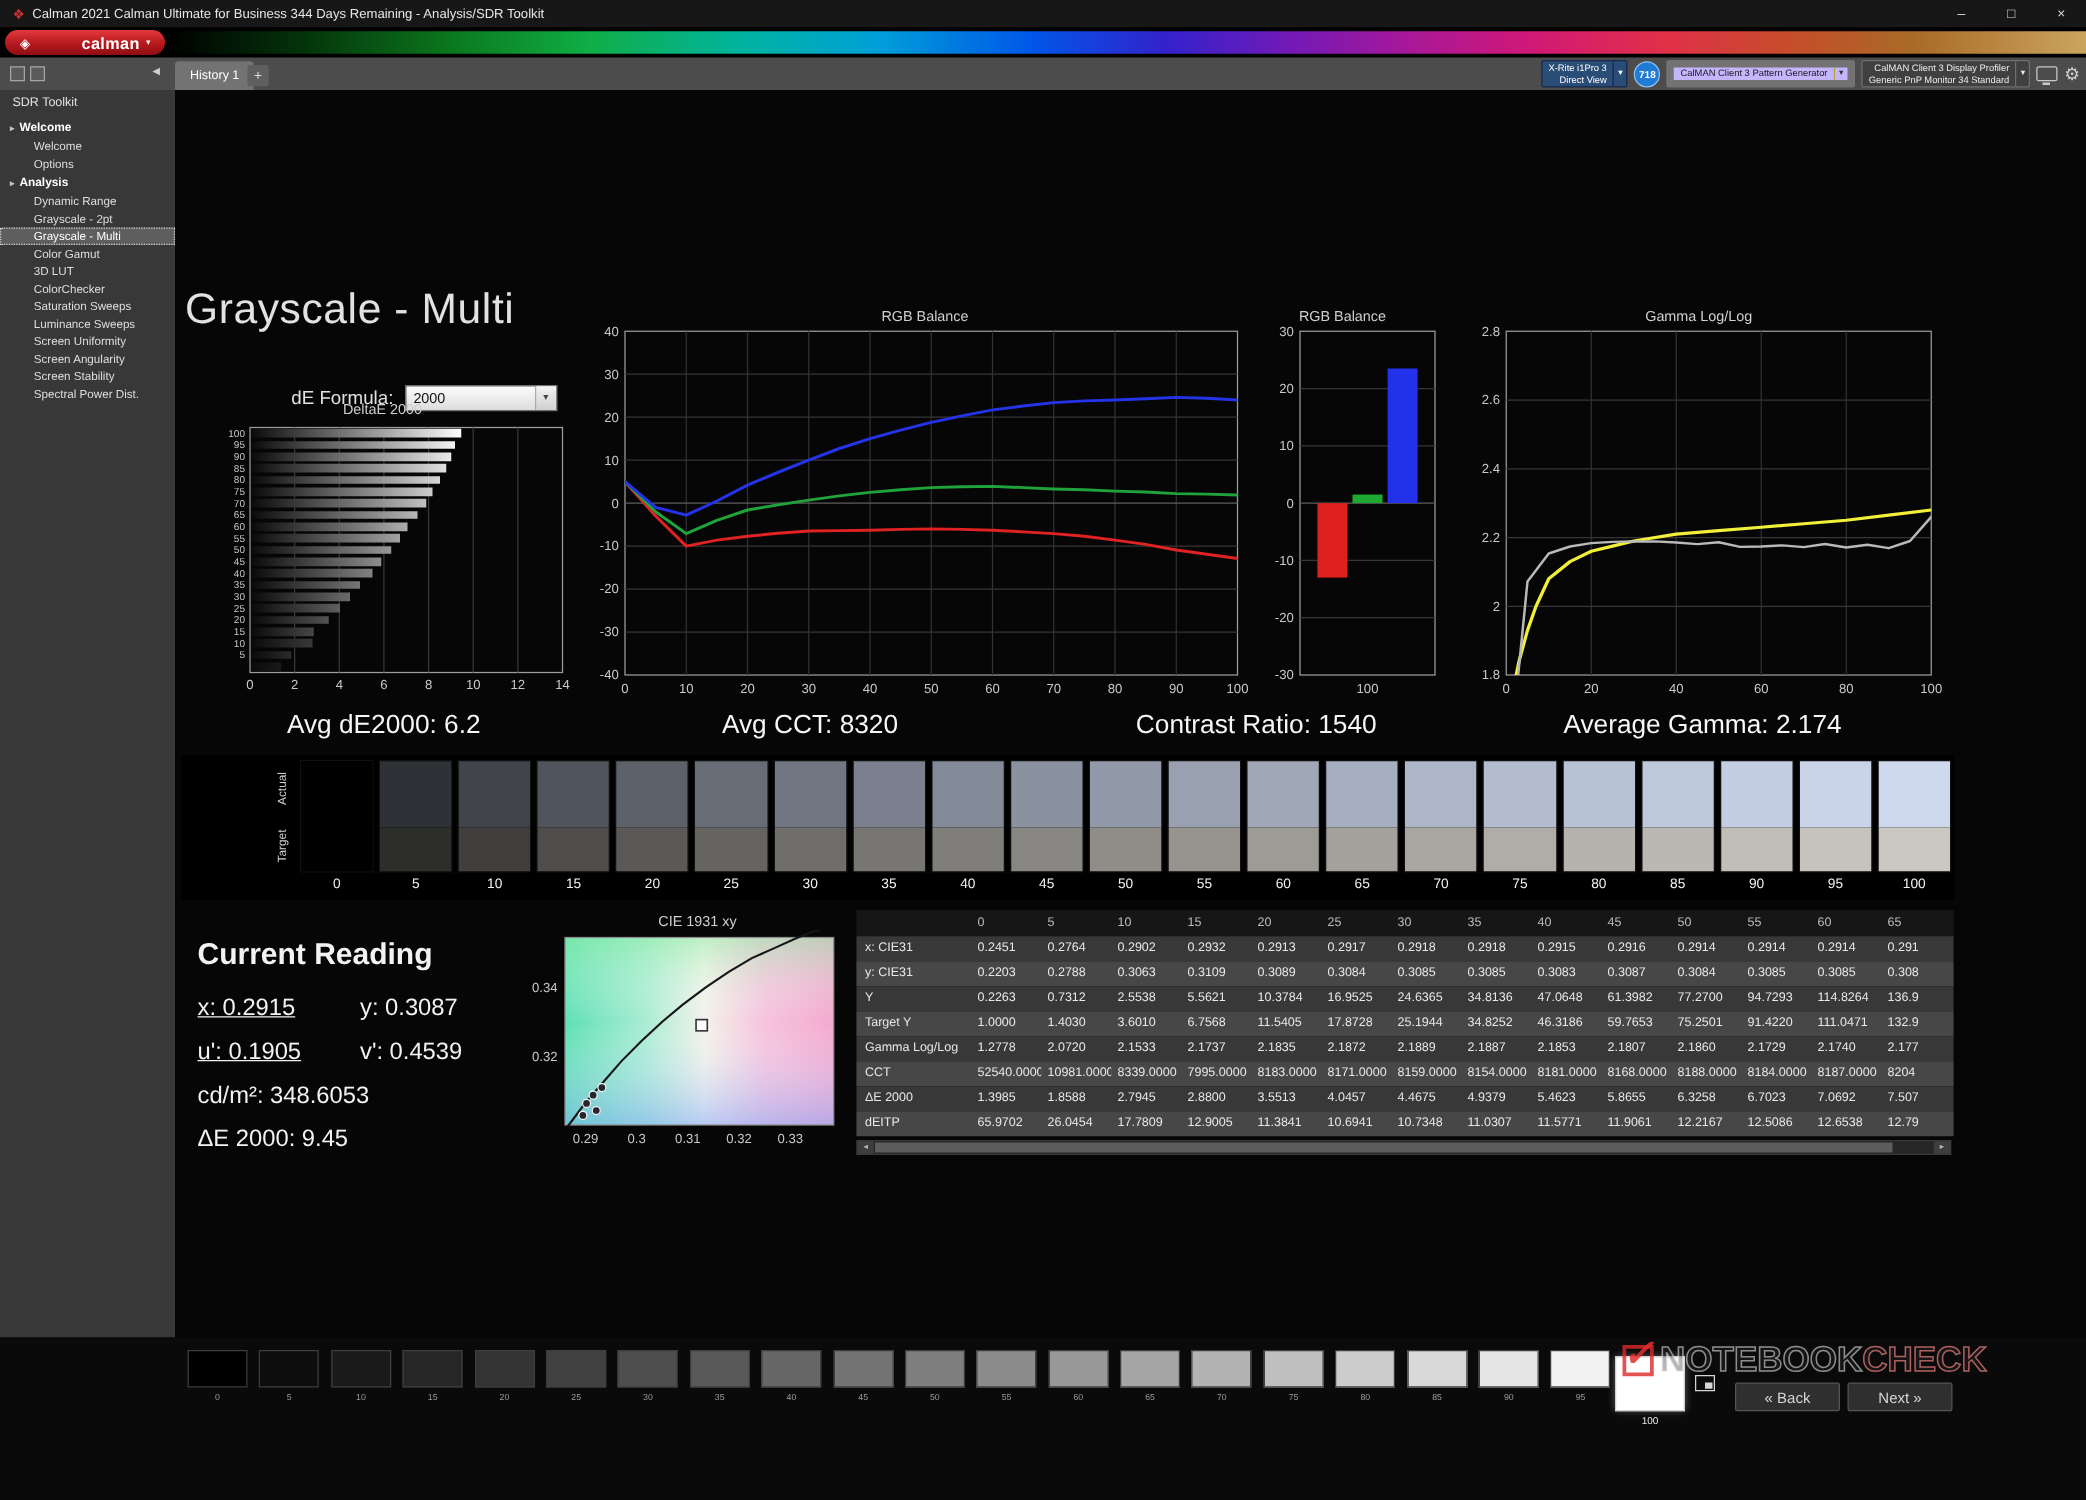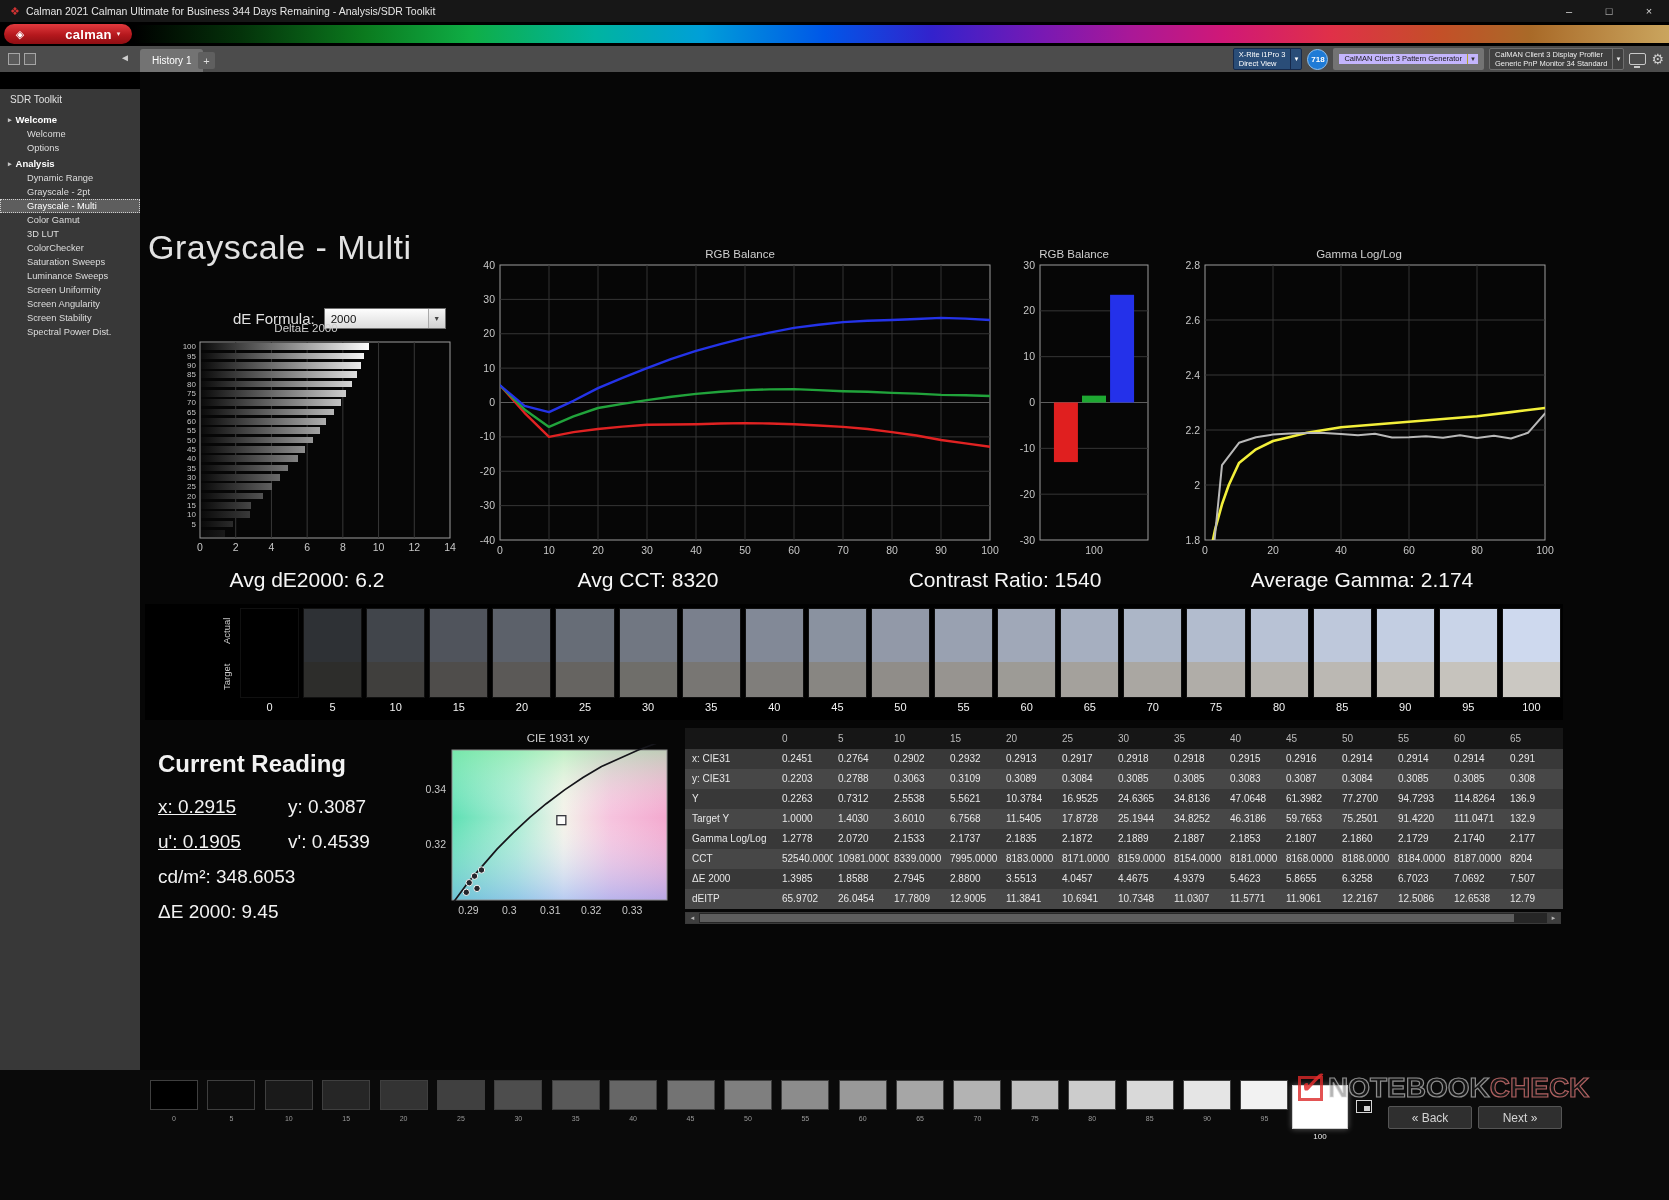--- a/index.html
+++ b/index.html
@@ -23,37 +23,37 @@
 .logo-caret{font-size:7px;opacity:.9;}
 .rainbow{position:absolute;left:134px;right:0;top:3px;height:18px;background:linear-gradient(90deg,#000 0%,#04330a 7%,#0b7a1e 15%,#0fae46 22%,#00b4a0 30%,#009fd8 37%,#0057e8 45%,#3322cc 52%,#7719b4 59%,#aa1897 65%,#d01877 71%,#e03048 78%,#c44f28 85%,#a96a28 91%,#caa55e 100%);}
 
 
 .toolbar{position:absolute;left:0;top:46px;width:100%;height:26px;background:#4c4c4c;}
 .tb-mini{position:absolute;top:7px;width:12px;height:12px;border:1px solid #a5a5a5;background:#5a5a5a;}
 .collapse-btn{position:absolute;left:120px;top:6px;color:#cfcfcf;font-size:10px;}
 .tab-history{position:absolute;left:140px;top:3px;height:23px;background:#737373;color:#fff;font-size:10px;padding:0 12px;display:flex;align-items:center;border-radius:3px 3px 0 0;}
 .tab-add{position:absolute;left:198px;top:6px;width:17px;height:17px;background:#5f5f5f;color:#ddd;font-size:11px;display:flex;align-items:center;justify-content:center;border-radius:2px;}
 .tb-right{position:absolute;right:5px;top:2px;display:flex;align-items:center;gap:5px;height:22px;}
-.dev-btn{height:22px;display:flex;align-items:stretch;border-radius:2px;overflow:hidden;}
+.dev-btn{height:22px;display:flex;align-items:stretch;border-radius:2px;overflow:hidden;text-align:right;}
 .dev-main{display:flex;flex-direction:column;justify-content:center;padding:0 5px;gap:1px;}
 .dev-line{font-size:7.5px;line-height:8px;white-space:nowrap;}
 .dev-arrow{width:11px;display:flex;align-items:center;justify-content:center;font-size:6px;}
 .meter{background:#2a4d78;border:1px solid #16294a;color:#fff;}
 .meter .dev-arrow{border-left:1px solid #16294a;}
 .pattern{background:#c4b5fd;border:6px solid #737373;color:#1a1a1a;}
 .pattern .dev-arrow{border-left:1px solid #b3a52f;color:#333;}
 .profiler{background:#404040;border:1px solid #6e6e6e;color:#ececec;}
 .profiler .dev-arrow{border-left:1px solid #6e6e6e;}
 .badge{width:21px;height:21px;border-radius:50%;background:#1f7bd6;border:1px solid #8fc1f0;color:#fff;font-size:8px;font-weight:bold;display:flex;align-items:center;justify-content:center;}
 .icon-monitor{width:17px;height:12px;border:1.5px solid #c9c9c9;border-radius:2px;position:relative;display:inline-block;}
 .icon-monitor::after{content:"";position:absolute;left:4px;bottom:-4px;width:6px;height:2px;background:#c9c9c9;}
 .gear{font-size:14px;color:#cfcfcf;line-height:1;}
 
 
-.sidebar{position:absolute;left:0;top:72px;width:140px;height:998px;background:#383838;border-right:1px solid:#1f1f1f;margin-top:17px;}
+.sidebar{position:absolute;left:0;top:72px;width:140px;height:998px;background:#383838;border-right:1px solid:#1f1f1f;}
 .sidebar-title{font-size:10px;color:#e0e0e0;padding:5px 0 6px 10px;}
 .tree-group{display:flex;align-items:center;gap:4px;padding:3px 0 2px 8px;color:#fff;font-size:9.5px;font-weight:bold;}
 .tree-arrow{font-size:7px;color:#c5c5c5;}
 .tree-item{padding:2px 2px 2px 27px;font-size:9.3px;color:#dedede;white-space:nowrap;overflow:hidden;}
 .tree-item.selected{background:#5e5e5e;outline:1px dotted #cfcfcf;outline-offset:-1px;color:#fff;}
 
 
 .main{position:absolute;left:140px;top:72px;width:1529px;height:998px;background:#060606;overflow:hidden;}
 .page-title{position:absolute;left:8px;top:156px;font-size:34px;font-weight:300;color:#e2e2e2;letter-spacing:.5px;}
 .formula-row{position:absolute;left:93px;top:236px;display:flex;align-items:center;gap:9px;}

